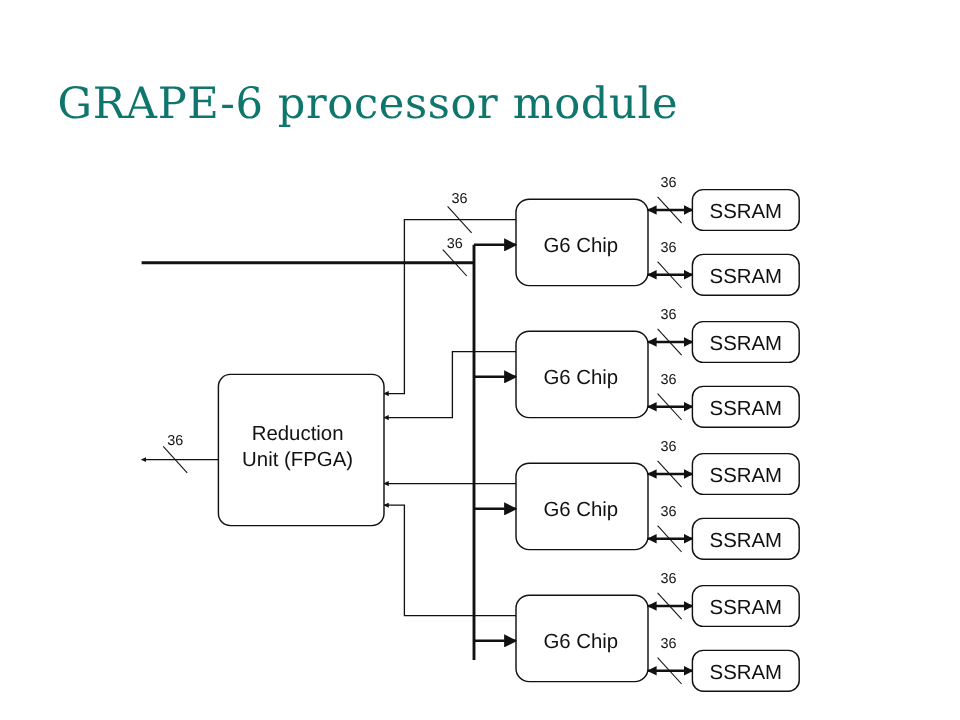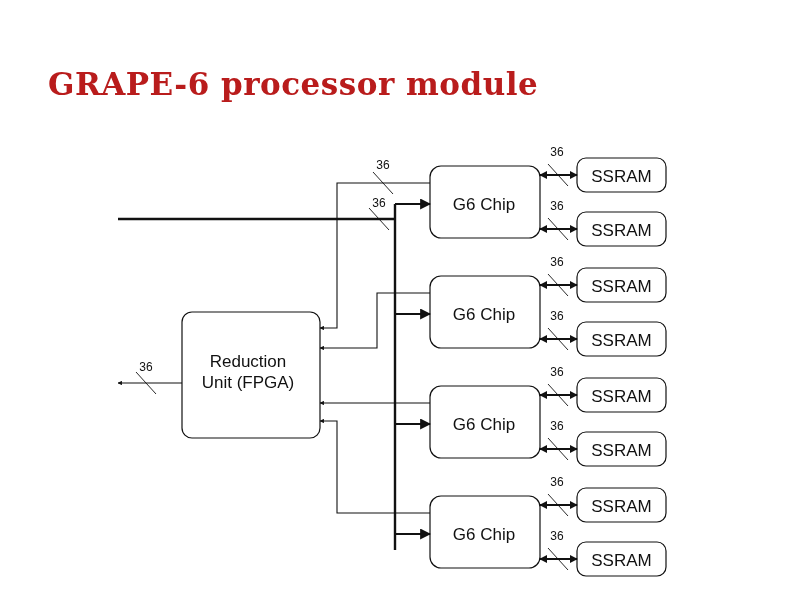--- a/index.html
+++ b/index.html
@@ -1,20 +1,20 @@
 <!DOCTYPE html>
 <html><head>
 <meta charset="utf-8">
 <style>
   html, body { margin:0; padding:0; background:#ffffff; }
   body { width:800px; height:600px; position:relative; overflow:hidden; }
   .title {
     position:absolute; left:48px; top:66px;
-    font-family:"DejaVu Serif", serif; font-weight:bold; font-size:31px;
-    color:#b91c1c; letter-spacing:0.5px; white-space:nowrap;
+    font-family:"DejaVu Serif", serif; font-weight:normal; font-size:36px;
+    color:#0f766e; letter-spacing:0.5px; white-space:nowrap;
   }
   svg { position:absolute; left:0; top:0; }
   .lbl { font-family:"Liberation Sans", sans-serif; fill:#111; }
 </style>
 </head>
 <body>
 
 <div class="title">GRAPE-6 processor module</div>
 
 <svg id="diagram" width="800" height="600" viewBox="0 0 800 600" xmlns="http://www.w3.org/2000/svg">

